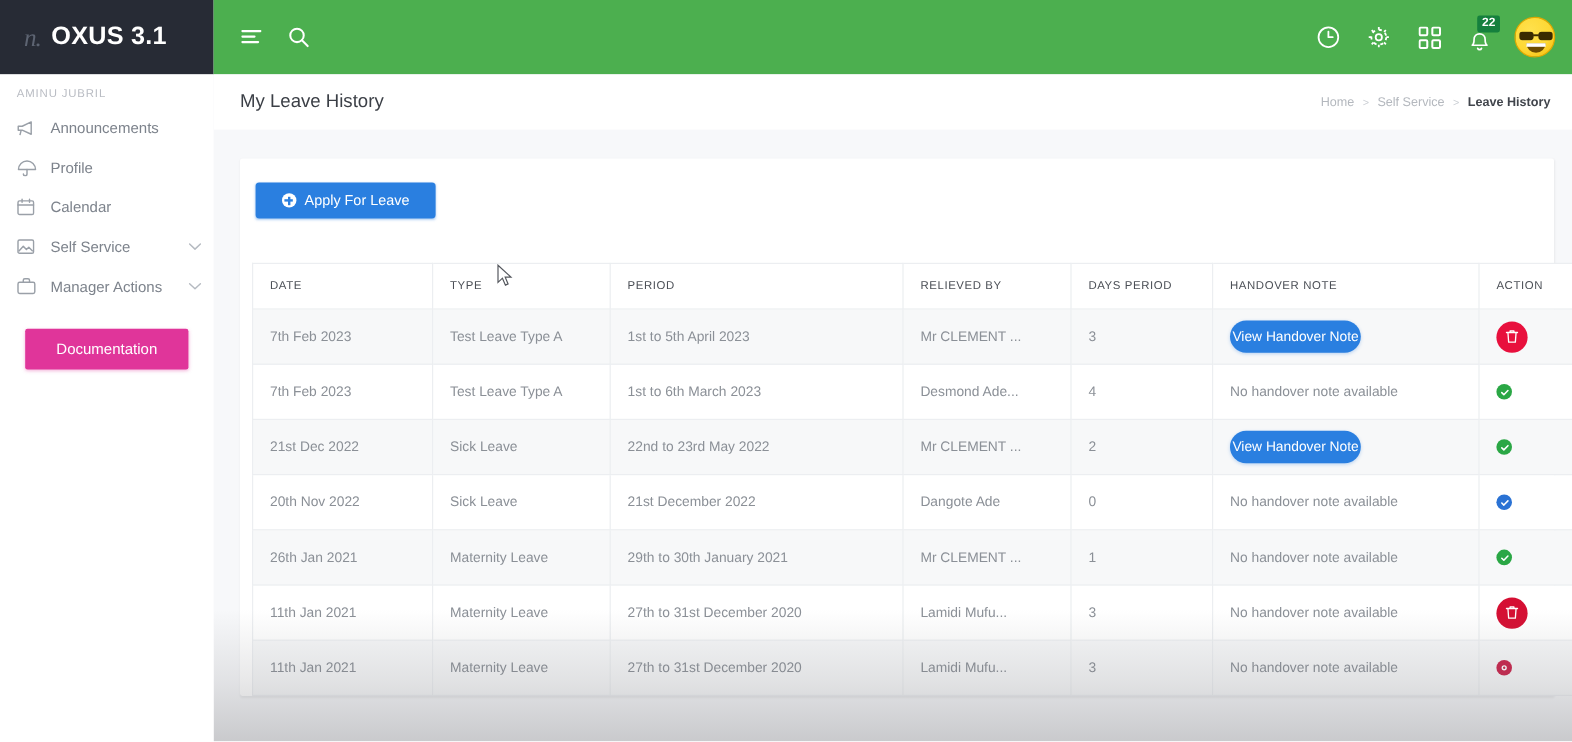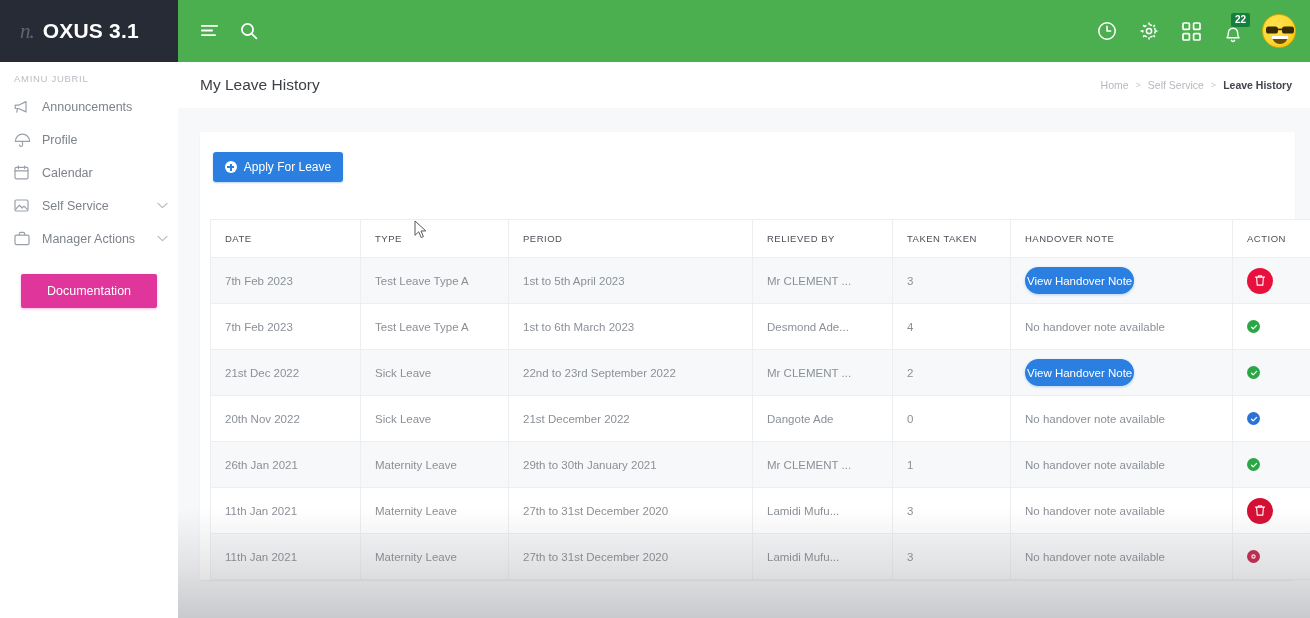--- a/index.html
+++ b/index.html
@@ -119,21 +119,21 @@
     position: absolute; right: 12px; top: 50%; transform: translateY(-50%);
     font-size: 14px; color: #3e8f41; cursor: pointer; line-height: 1;
   }
 
   .card {
     margin-top: 14px; background: #ffffff; border-radius: 2px;
     box-shadow: 0 1px 2px rgba(0,0,0,0.06);
     padding: 20px 10px 0 10px;
   }
   .apply-btn {
-    margin-left: 3px; height: 30px; width: 130px;
+    margin-left: 3px; height: 30px; width: 150px;
     background: #2a7fe0; color: #ffffff; border-radius: 3px;
     display: flex; align-items: center; justify-content: center; gap: 7px;
     font-size: 12px; cursor: pointer;
     box-shadow: 0 1px 2px rgba(42,127,224,0.35);
   }
   .plus-ico {
     width: 12px; height: 12px; border-radius: 50%; background: #ffffff;
     position: relative; flex: none;
   }
   .plus-ico:before, .plus-ico:after {
@@ -373,21 +373,21 @@
             <col class="c-days">
               <col class="c-hand">
               <col class="c-act">
           </colgroup>
           <thead>
             <tr>
               <th>DATE</th>
               <th>TYPE</th>
               <th>PERIOD</th>
               <th>RELIEVED BY</th>
-              <th>TAKEN TAKEN</th>
+              <th>DAYS PERIOD</th>
               <th>HANDOVER NOTE</th>
               <th>ACTION</th>
             </tr>
           </thead>
           <tbody>
 
             <tr class="odd">
               <td>7th Feb 2023</td>
               <td>Test Leave Type A</td>
               <td>1st to 5th April 2023</td>
@@ -421,21 +421,21 @@
                   <svg width="8" height="8" viewBox="0 0 8 8">
                       <path d="M1.5 4.2 3.2 5.9 6.6 2.4" fill="none" stroke="#fff" stroke-width="1.3" stroke-linecap="round" stroke-linejoin="round"></path>
                     </svg>
                 </span>
               </td>
             </tr>
 
             <tr class="odd">
               <td>21st Dec 2022</td>
               <td>Sick Leave</td>
-              <td>22nd to 23rd September 2022</td>
+              <td>22nd to 23rd May 2022</td>
               <td>Mr CLEMENT ...</td>
               <td>2</td>
               <td>
                 <span class="vh-btn">View Handover Note</span>
               </td>
               <td>
                 <span class="act-small" style="background:#2aa745">
                   <svg width="8" height="8" viewBox="0 0 8 8">
                       <path d="M1.5 4.2 3.2 5.9 6.6 2.4" fill="none" stroke="#fff" stroke-width="1.3" stroke-linecap="round" stroke-linejoin="round"></path>
                     </svg>

